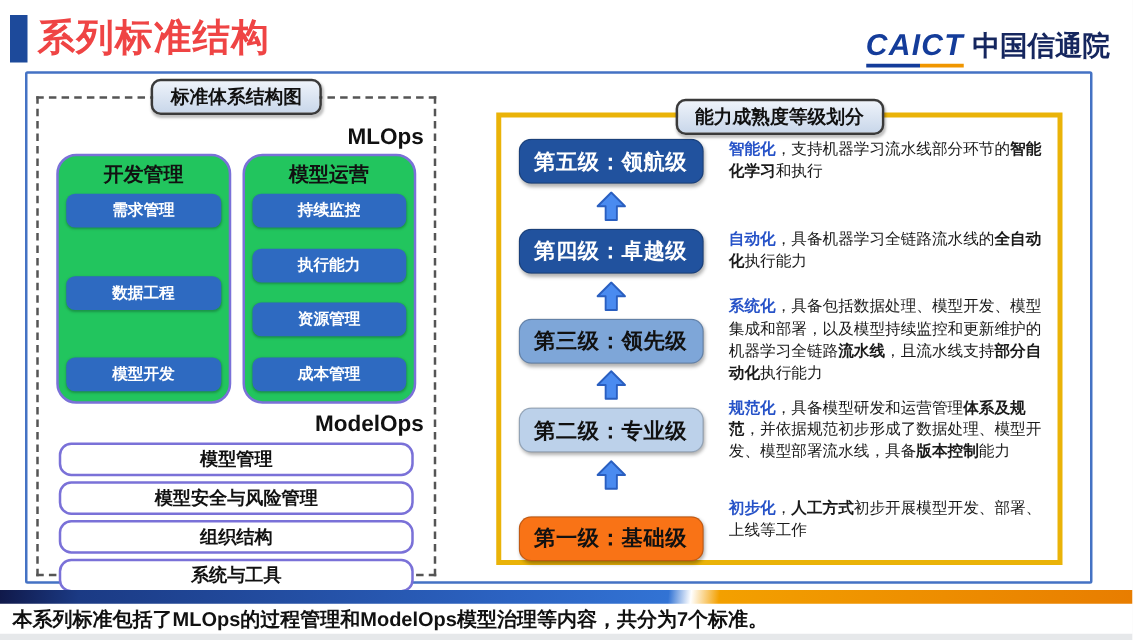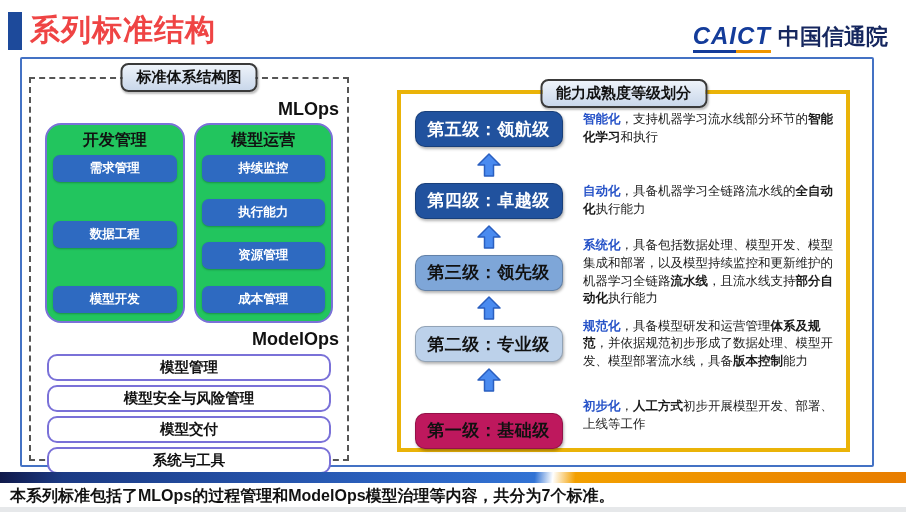--- a/index.html
+++ b/index.html
@@ -47,21 +47,21 @@
   .right-label { top: -15px; }
   .levels { position: absolute; inset: 0; display: flex; flex-direction: column; padding: 12px 10px 9px 6px; }
   .level-row { display: flex; align-items: center; height: 46px; }
   .level-left { width: 163px; display: flex; justify-content: center; flex: none; }
   .level-box { width: 148px; height: 36px; border-radius: 10px; display: flex; align-items: center; justify-content: center;
                font-size: 17px; font-weight: bold; letter-spacing: .5px; border: 1px solid rgba(0,0,0,.22);
                box-shadow: 1px 2px 3px rgba(0,0,0,.3); }
   .tone-dark    { background: #21529e; color: #fff; }
   .tone-medium  { background: #7ea6d8; color: #111; }
   .tone-light   { background: #bcd1ea; color: #111; }
-  .tone-lighter { background: #be185d; color: #111; margin-top: 29px; }
+  .tone-lighter { background: #f97316; color: #111; margin-top: 29px; }
   .level-desc { flex: 1; font-size: 12.5px; line-height: 1.42; color: #1a1a1a; padding-left: 13px; padding-right: 2px; }
   .seg-kw { color: #2753c8; font-weight: bold; }
   .seg-b  { font-weight: bold; }
   .arrow-row { flex: 1; display: flex; align-items: center; min-height: 0; }
   .arrow-slot { width: 163px; display: flex; justify-content: center; }
   .arrow-slot svg { height: 24px; width: 24px; display: block; }
 
   
   .footer-bar { position: absolute; left: 0; top: 472px; width: 906px; height: 11px;
                 background: linear-gradient(95deg, #10194a 0%, #1b3a84 7%, #2c63c2 45%, #3273d4 59%,
@@ -106,21 +106,21 @@
               <div class="ml-chip">执行能力</div>
               <div class="ml-chip">资源管理</div>
               <div class="ml-chip">成本管理</div>
             </div>
           </div>
         </div>
       <div class="modelops-title">ModelOps</div>
       <div class="mo-list">
           <div class="mo-item">模型管理</div>
           <div class="mo-item">模型安全与风险管理</div>
-          <div class="mo-item">模型交付</div>
+          <div class="mo-item">组织结构</div>
           <div class="mo-item">系统与工具</div>
         </div>
     </div>
 
     <div class="right-box">
       <div class="panel-label right-label">能力成熟度等级划分</div>
       <div class="levels">
           <div class="level-row">
             <div class="level-left">
               <div class="level-box tone-dark">第五级：领航级</div>

